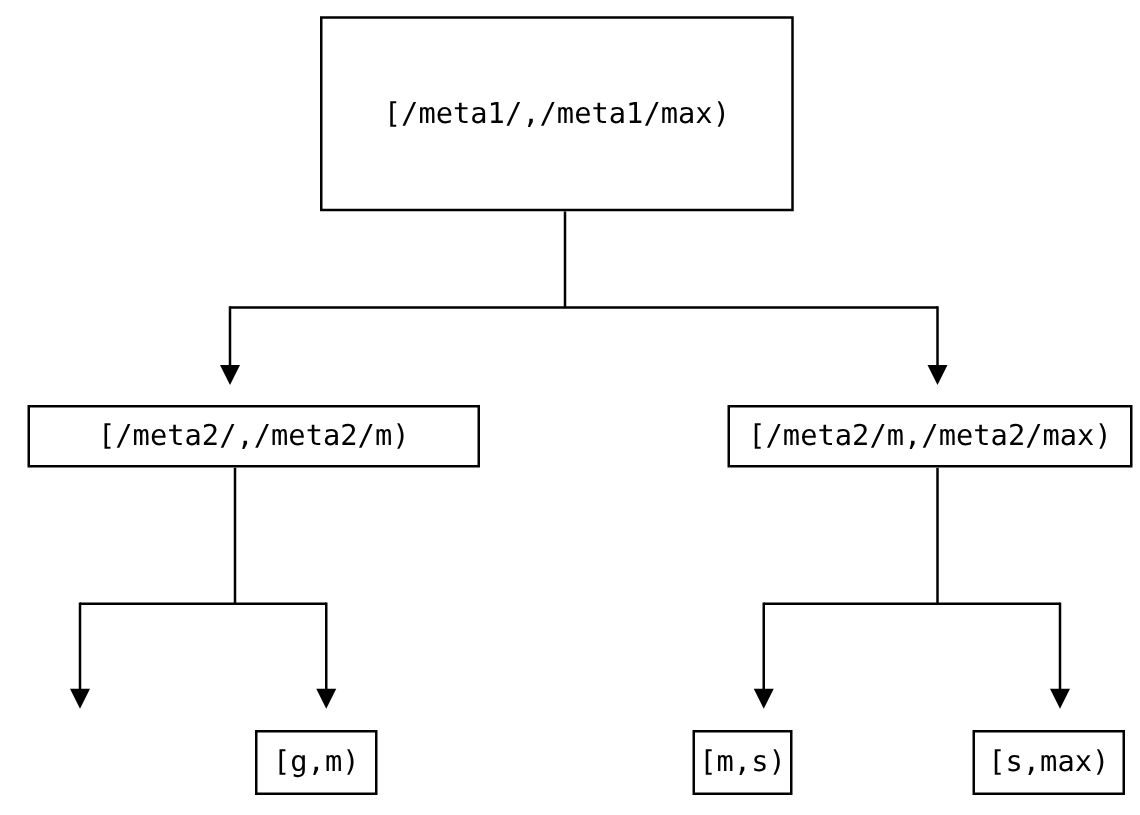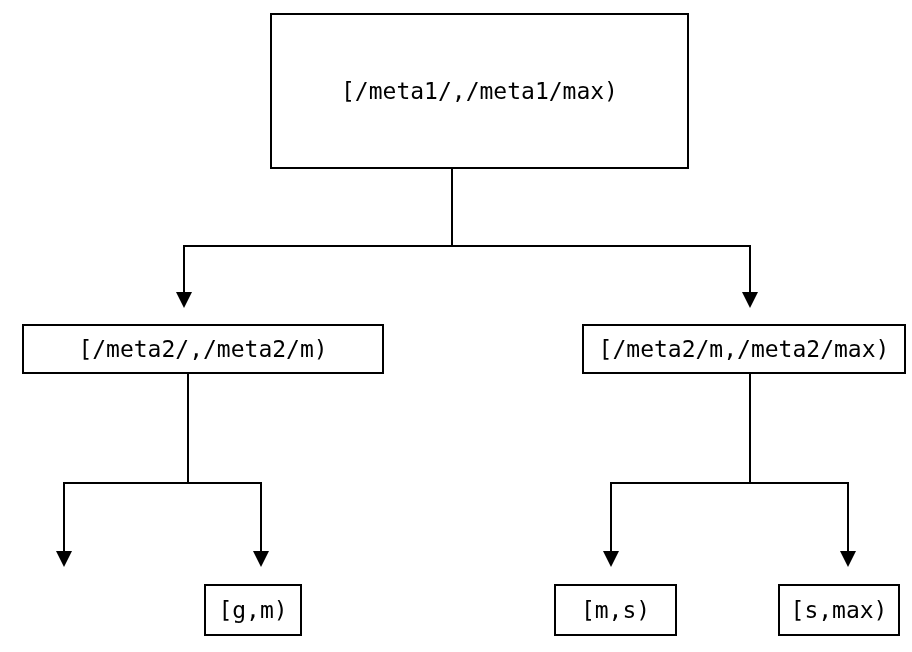--- a/index.html
+++ b/index.html
@@ -36,26 +36,26 @@
     border: 2px solid #000000;
     background: #ffffff;
     color: #000000;
     display: flex;
     align-items: center;
     justify-content: center;
     font-size: 23px;
     line-height: 1;
     white-space: nowrap;
   }
-  .node-root   { left: 270px; top: 13px;  width: 419px; height: 156px; }
+  .node-root   { left: 256px; top: 13px;  width: 379px; height: 156px; }
   .node-l2a    { left: 22px;  top: 324px; width: 362px; height: 50px; }
   .node-l2b    { left: 582px; top: 324px; width: 324px; height: 50px; }
   .node-leaf1  { left: 8px;   top: 584px; width: 100px; height: 52px; }
   .node-leaf2  { left: 204px; top: 584px; width: 98px;  height: 52px; }
-  .node-leaf3  { left: 554px; top: 584px; width: 123px;  height: 52px; }
+  .node-leaf3  { left: 554px; top: 584px; width: 80px;  height: 52px; }
   .node-leaf4  { left: 778px; top: 584px; width: 122px; height: 52px; }
 </style>
 </head>
 <body>
 
 <div class="canvas">
 
   <svg class="edges" viewBox="0 0 912 652" xmlns="http://www.w3.org/2000/svg">
 
     <g>

